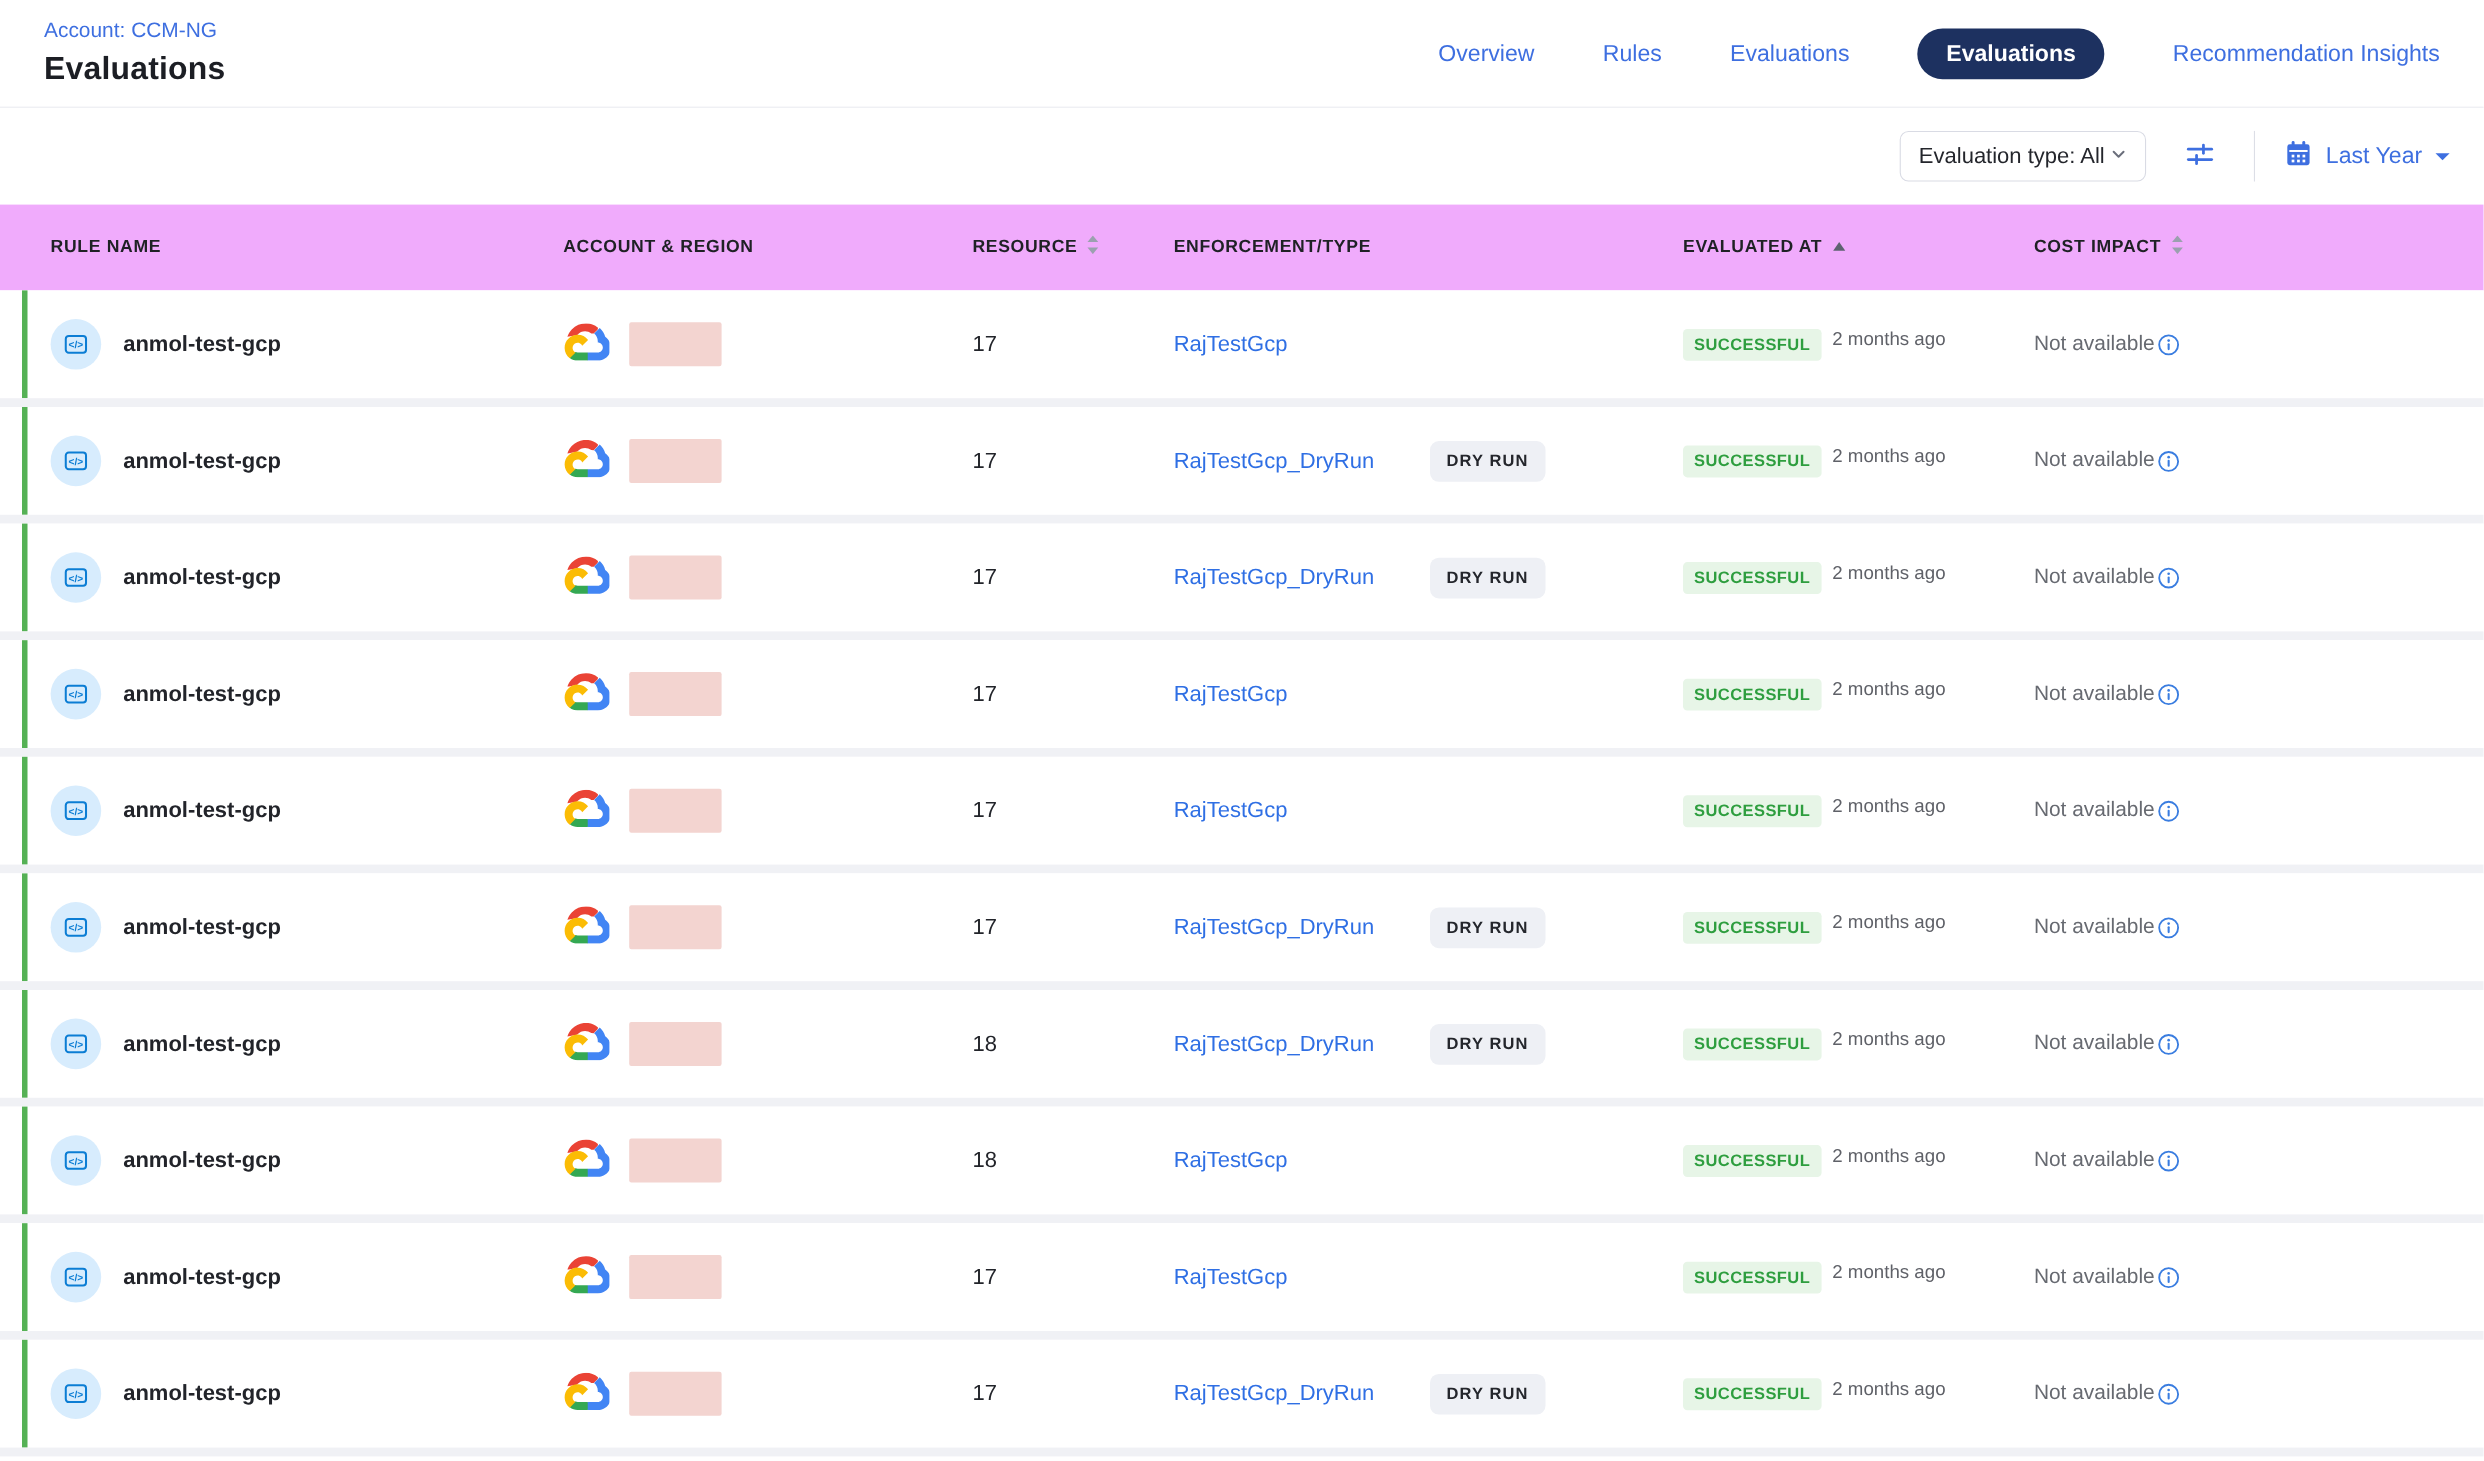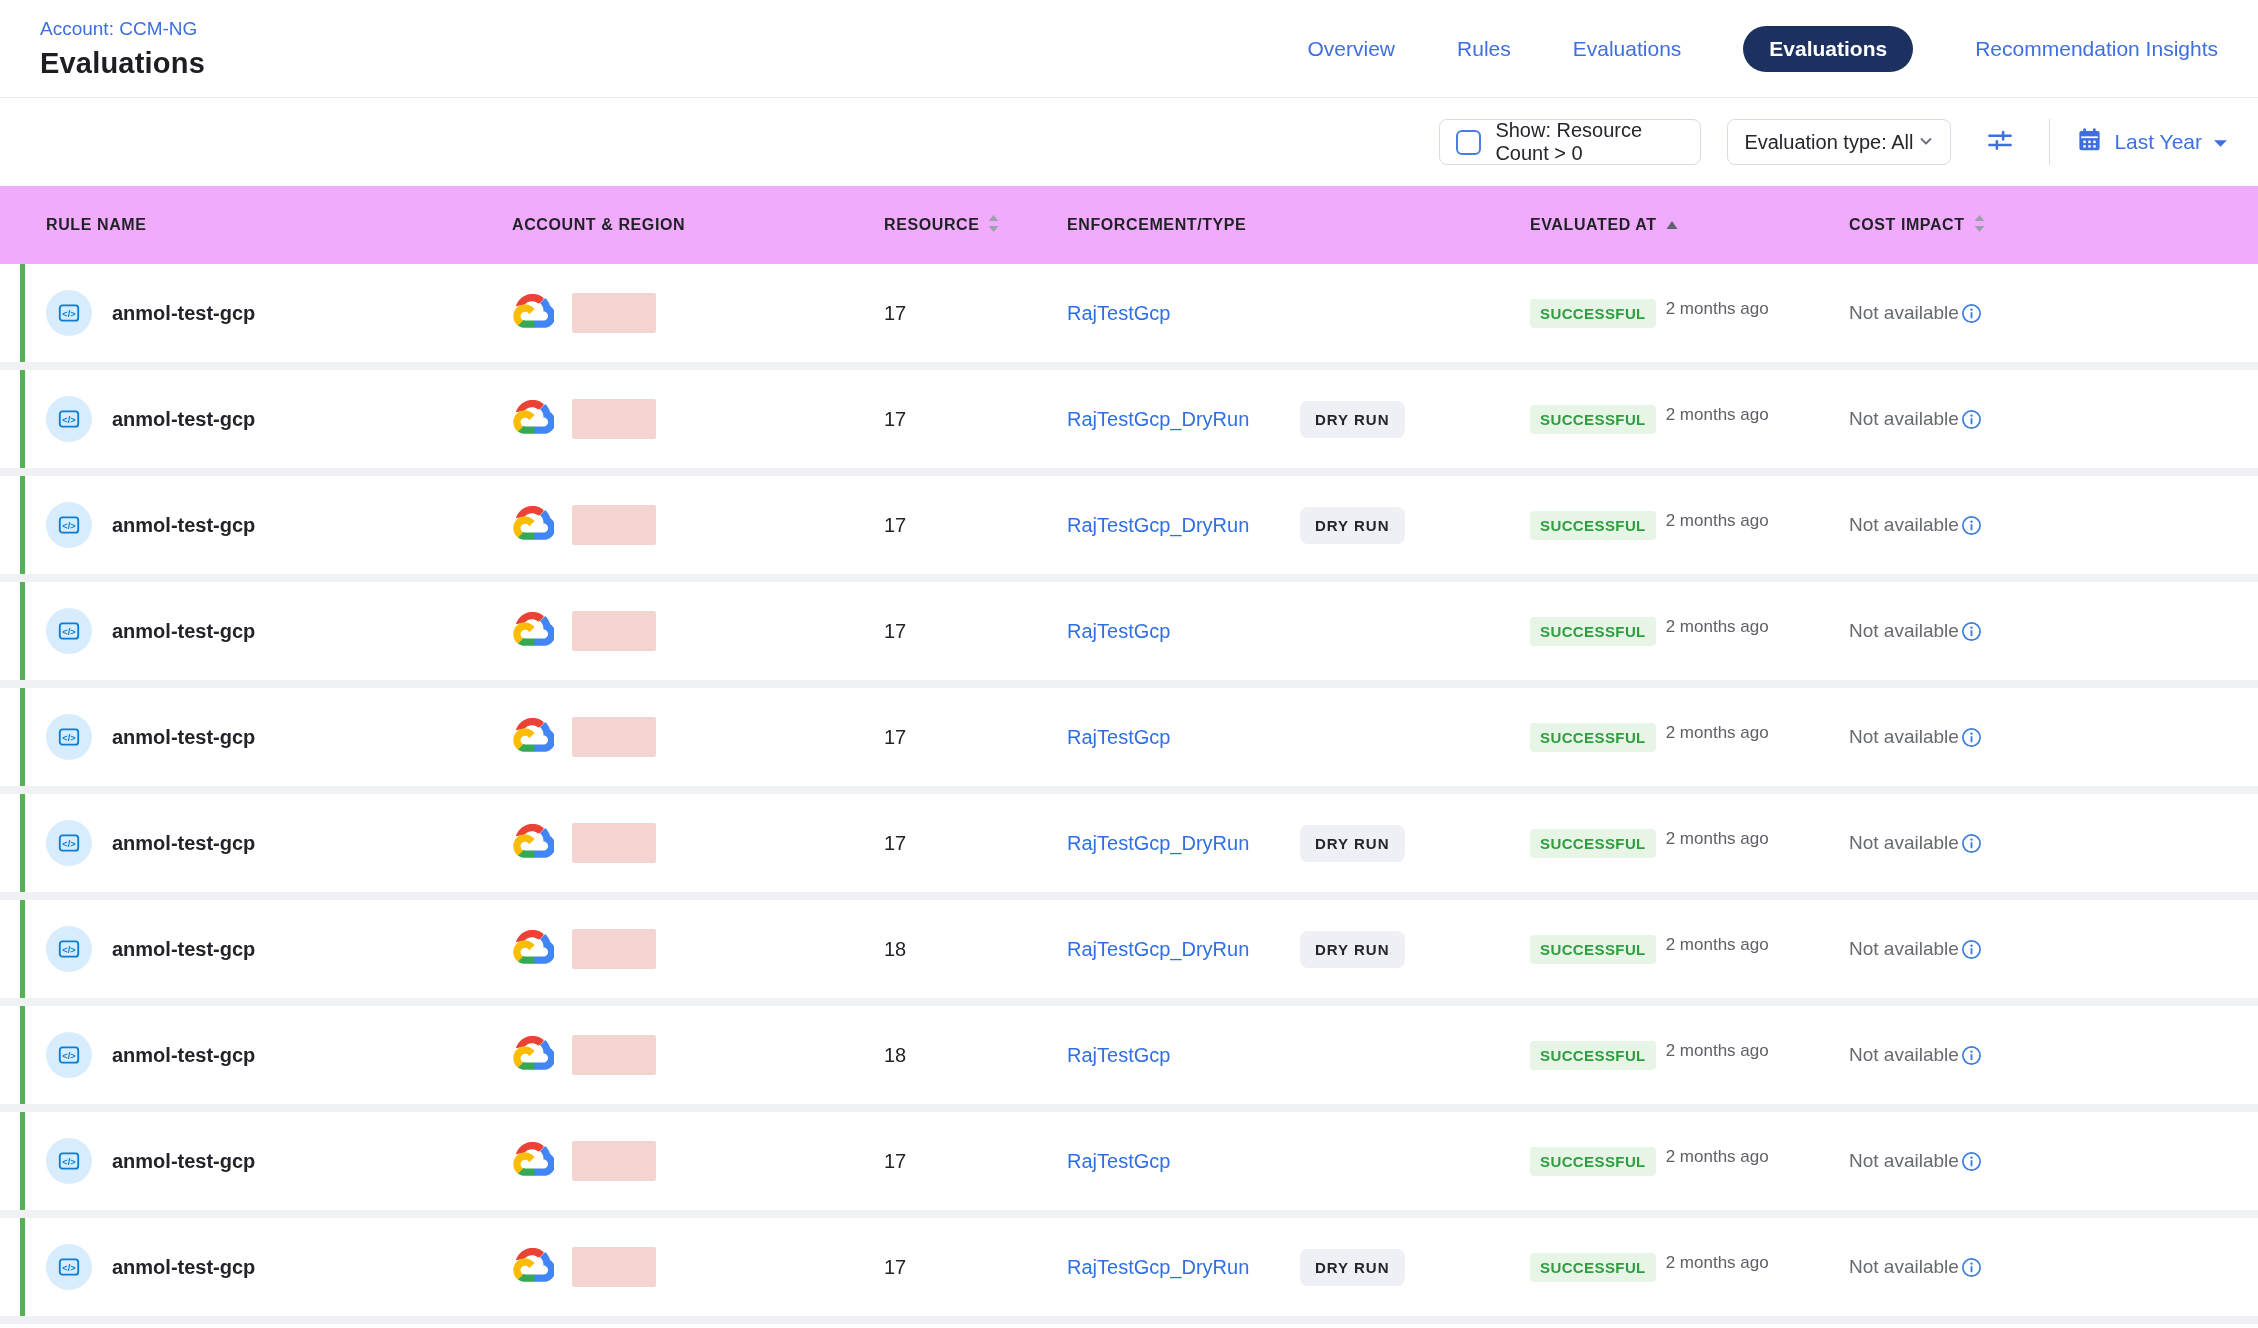--- a/index.html
+++ b/index.html
@@ -65,24 +65,20 @@
     <nav class="top-nav">
       <span class="nav-item">Overview</span>
       <span class="nav-item">Rules</span>
       <span class="nav-item">Evaluations</span>
       <span class="nav-item active">Evaluations</span>
       <span class="nav-item">Recommendation Insights</span>
     </nav>
   </header>
 
   <div class="filter-bar">
-    <div class="control checkbox-group">
-      <span class="checkbox-box"></span>
-      <span>Show: Resource Count &gt; 0</span>
-    </div>
 
 
     <div class="control dropdown dd-type">
       <span>Evaluation type: All</span>
       <span>
         <svg width="16" height="16" viewBox="0 0 16 16">
             <path d="M3.5 6l4.5 4.5L12.5 6" fill="none" stroke="#6b6f7c" stroke-width="1.8" stroke-linecap="round" stroke-linejoin="round"></path>
           </svg>
       </span>
     </div>

